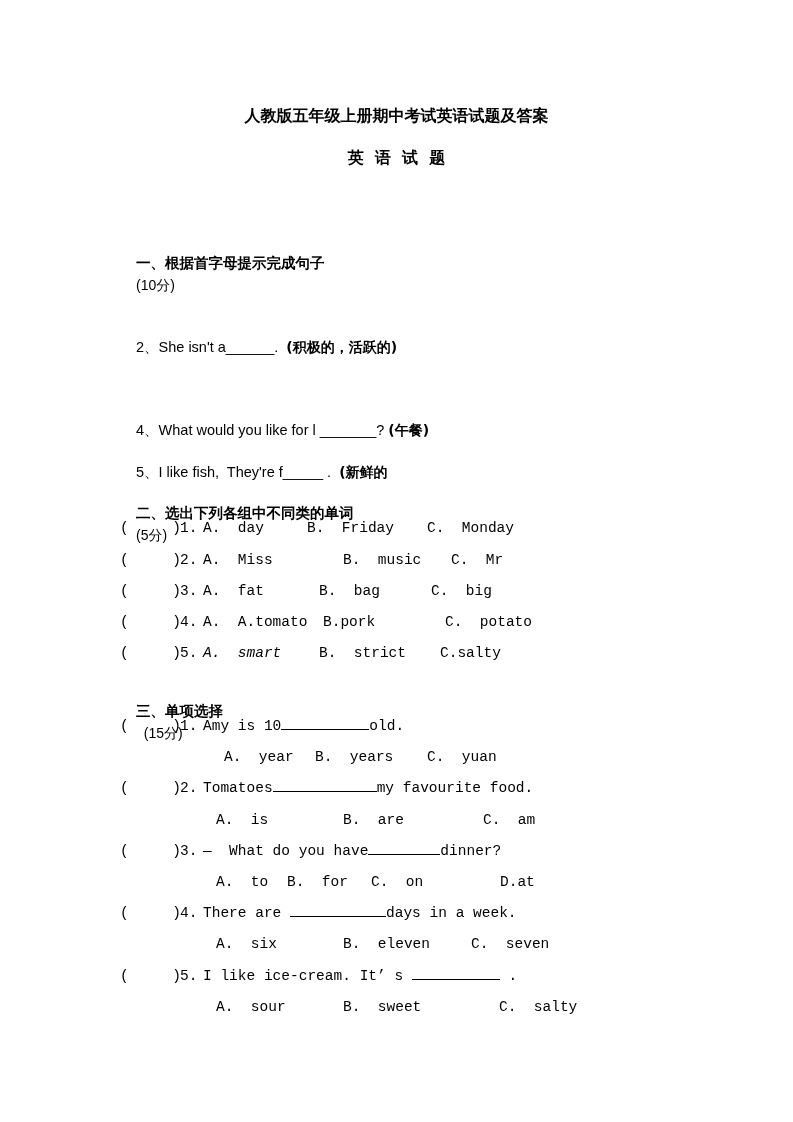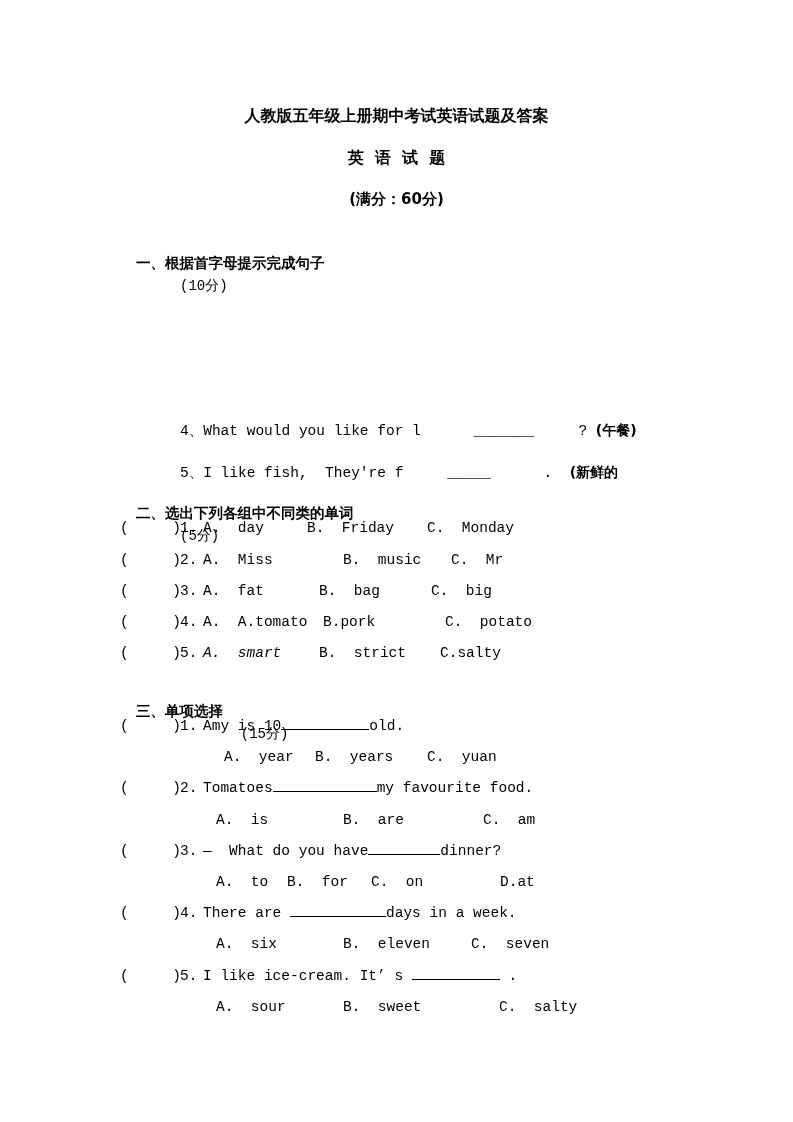--- a/index.html
+++ b/index.html
@@ -1,40 +1,42 @@
 <!DOCTYPE html>
 <html><head>
 <meta charset="utf-8">
 <style>
   html, body { margin: 0; padding: 0; background: #ffffff; }
   body { width: 793px; height: 1122px; position: relative; overflow: hidden; color: #000; }
   .page { position: absolute; left: 0; top: 0; width: 793px; height: 1122px; }
   .abs { position: absolute; white-space: pre; }
   .title { font-family: "DejaVu Sans", sans-serif; font-weight: bold; font-size: 16px; left: 0; width: 793px; text-align: center; }
   .cn-bold { font-family: "DejaVu Sans", sans-serif; font-weight: bold; font-size: 14.5px; }
-  .mono { font-family: Liberation Mono, monospace; font-size: 14.5px; margin-left: 44px; }
+  .mono { font-family: Liberation Sans, sans-serif; font-size: 14.5px; }
   .blank { display: inline-block; border-bottom: 1px solid #000; height: 12px; vertical-align: baseline; }
   .line { position: absolute; left: 120px; height: 22px; line-height: 22px; white-space: pre; }
   .hint { font-family: "DejaVu Sans", sans-serif; font-weight: bold; font-size: 14px; }
   .opt { position: absolute; white-space: pre; font-family: "Liberation Mono", "DejaVu Sans Mono", monospace; font-size: 14.5px; line-height: 22px; height: 22px; }
 </style>
 </head>
 <body>
 
 <div class="page">
 
   <div class="abs title" style="top:148px;">英  语  试  题</div>
   <div class="abs title" style="top:106px;">人教版五年级上册期中考试英语试题及答案</div>
-  <div class="abs title" style="top:190px; font-size:15px;">(满分：60分)</div>
 
   <div class="line" style="top:230px;">
     <span class="cn-bold">一、根据首字母提示完成句子</span>
     <span class="mono" style="font-size:14px;">(10分)</span>
   </div>
 
+  <div class="line" style="top:314px;">
+    <span class="mono">2、She isn't a</span><span class="mono">______</span><span class="mono">.  </span><span class="hint">(积极的，活跃的)</span>
+  </div>
   <div class="line" style="top:397px;">
     <span class="mono">4、What would you like for l </span><span class="mono">_______</span><span class="mono">? </span><span class="hint">(午餐)</span>
   </div>
   <div class="line" style="top:439px;">
     <span class="mono">5、I like fish,  They're f</span><span class="mono">_____</span><span class="mono"> .  </span><span class="hint">(新鲜的</span>
   </div>
 
   <div class="line" style="top:480px;">
     <span class="cn-bold">二、选出下列各组中不同类的单词</span>
     <span class="mono" style="font-size:14px;">(5分)</span>

